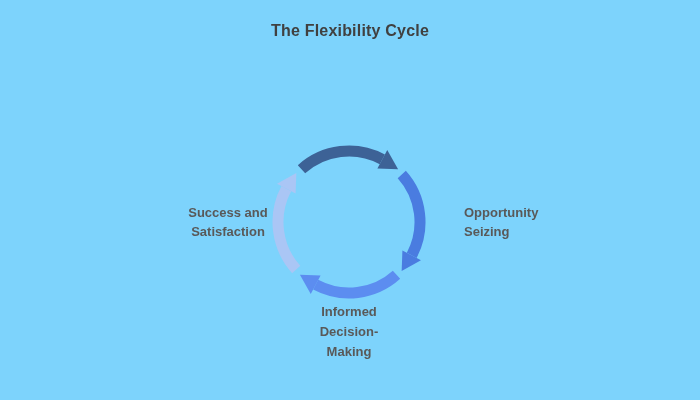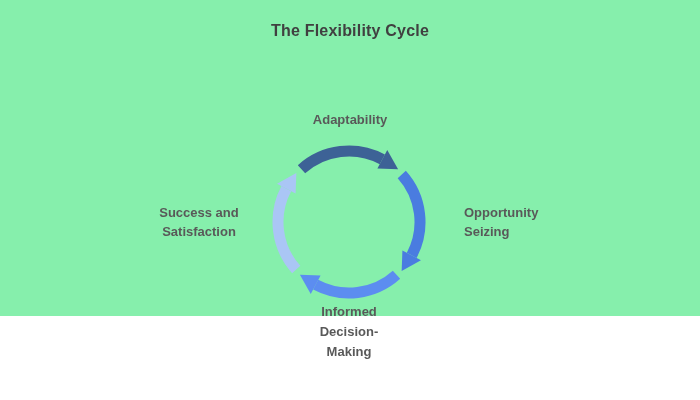--- a/index.html
+++ b/index.html
@@ -2,58 +2,57 @@
 <html><head>
 <meta charset="utf-8">
 <style>
   html, body { margin: 0; padding: 0; }
   body {
     width: 700px; height: 400px;
     background: #ffffff;
     font-family: "Liberation Sans", sans-serif;
     overflow: hidden;
   }
-  .stage { position: relative; width: 700px; height: 316px; background: #86efac; }
+  .stage { position: relative; width: 700px; height: 400px; background: #7dd3fc; }
   .title {
     position: absolute; left: 0; top: 21px; width: 700px;
     text-align: center;
     font-size: 16px; font-weight: 700; color: #404040;
     letter-spacing: 0.2px;
     line-height: 20px;
   }
   .cycle-svg { position: absolute; left: 0; top: 0; }
   .node-label {
     position: absolute;
     font-size: 13px; font-weight: 700; color: #595959;
     line-height: 19px;
     white-space: pre-line;
   }
   .label-top    { left: 250px; top: 110px; width: 200px; text-align: center; }
   .label-right  { left: 464px; top: 203px; width: 130px; text-align: left; }
   .label-bottom { left: 279px; top: 302px; width: 140px; text-align: center; line-height: 20px; }
-  .label-left   { left: 139px; top: 203px; width: 120px; text-align: center; }
+  .label-left   { left: 168px; top: 203px; width: 120px; text-align: center; }
 </style>
 </head>
 <body style="background: rgb(255, 255, 255);">
 
 <div class="stage">
   <div class="title" style="color: rgb(64, 64, 64);">The Flexibility Cycle</div>
 
   <svg class="cycle-svg" width="700" height="400" viewBox="0 0 700 400">
       <path d="M 301.49 169.24 A 71 71 0 0 1 382.33 159.31" fill="none" stroke="#3D6296" stroke-width="11" stroke-linecap="butt"></path>
       <polygon points="387.26,150.04 398.10,169.34 377.40,168.58" fill="#3D6296"></polygon>
       <path d="M 401.76 174.49 A 71 71 0 0 1 411.69 255.33" fill="none" stroke="#4A7CE0" stroke-width="11" stroke-linecap="butt"></path>
       <polygon points="420.96,260.26 401.66,271.10 402.42,250.40" fill="#4A7CE0"></polygon>
       <path d="M 396.51 274.76 A 71 71 0 0 1 315.67 284.69" fill="none" stroke="#5C8DF0" stroke-width="11" stroke-linecap="butt"></path>
       <polygon points="310.74,293.96 299.90,274.66 320.60,275.42" fill="#5C8DF0"></polygon>
       <path d="M 296.24 269.51 A 71 71 0 0 1 286.31 188.67" fill="none" stroke="#AAC6F5" stroke-width="11" stroke-linecap="butt"></path>
       <polygon points="277.04,183.74 296.34,172.90 295.58,193.60" fill="#AAC6F5"></polygon>
     </svg>
 
-  <div class="node-label label-top" style="color: rgb(89, 89, 89);">Adaptability</div>
 
   <div class="node-label label-right" style="color: rgb(89, 89, 89);">Opportunity
 Seizing</div>
 
   <div class="node-label label-bottom" style="color: rgb(89, 89, 89);">Informed
 Decision-
 Making</div>
 
   <div class="node-label label-left" style="color: rgb(89, 89, 89);">Success and
 Satisfaction</div>

